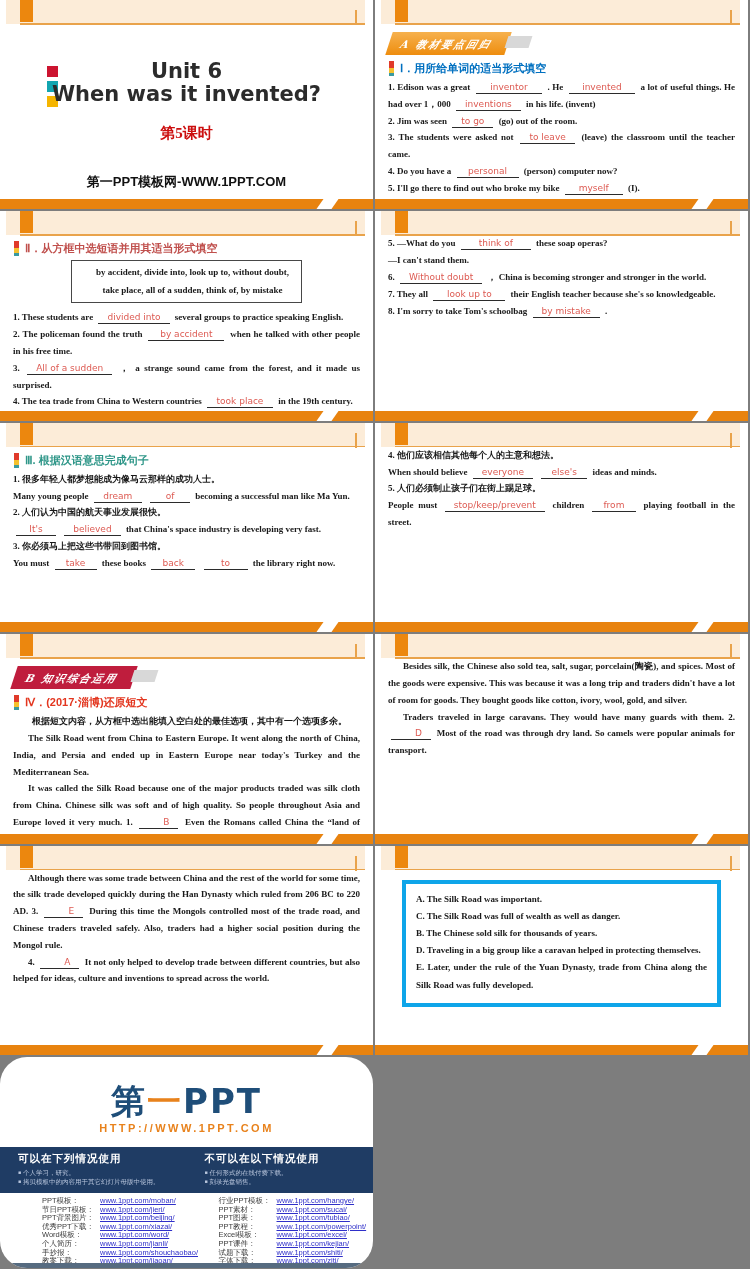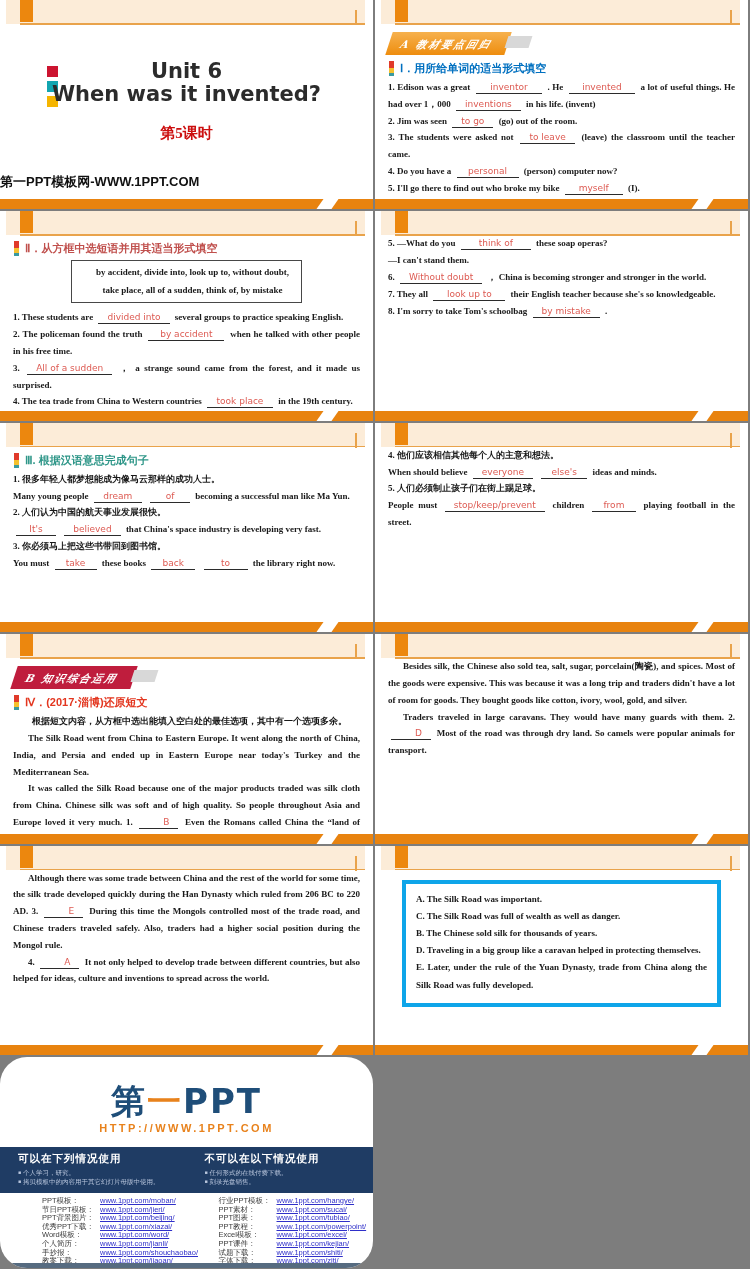--- a/index.html
+++ b/index.html
@@ -53,21 +53,21 @@
   .options-box .line { line-height:17.2px; }
 
   
   .s1 .title-wrap { position:absolute; top:60px; left:0; right:0; text-align:center; }
   .s1 .title { font-family:"DejaVu Sans",sans-serif; font-weight:600; color:#2b2b2b; font-size:21px; line-height:22.5px; }
   .s1 .squares { position:absolute; left:47px; top:66px; display:flex; flex-direction:column; gap:4.5px; }
   .s1 .sq { width:10.5px; height:10.5px; }
   .s1 .sq-red { background:#cc1430; } .s1 .sq-teal { background:#12a5b0; } .s1 .sq-yellow { background:#f5b500; }
   .s1 .lesson { position:absolute; top:124px; left:0; right:0; text-align:center;
                 color:#cc0f0f; font-weight:bold; font-size:15px; font-family:"Liberation Serif",serif; }
-  .s1 .site { position:absolute; top:173px; left:0; right:0; text-align:left;
+  .s1 .site { position:absolute; top:173px; left:0; right:0; text-align:center;
               color:#111; font-weight:bold; font-size:13px; }
 
   .pt-7  { padding-top:7px; }
   .pt-16 { padding-top:16px; }
   .pt-26 { padding-top:26px; }
   .pt-30 { padding-top:30px; }
   .pt-34 { padding-top:34px; }
   .content { position:relative; padding-top:24px; }
 
   

